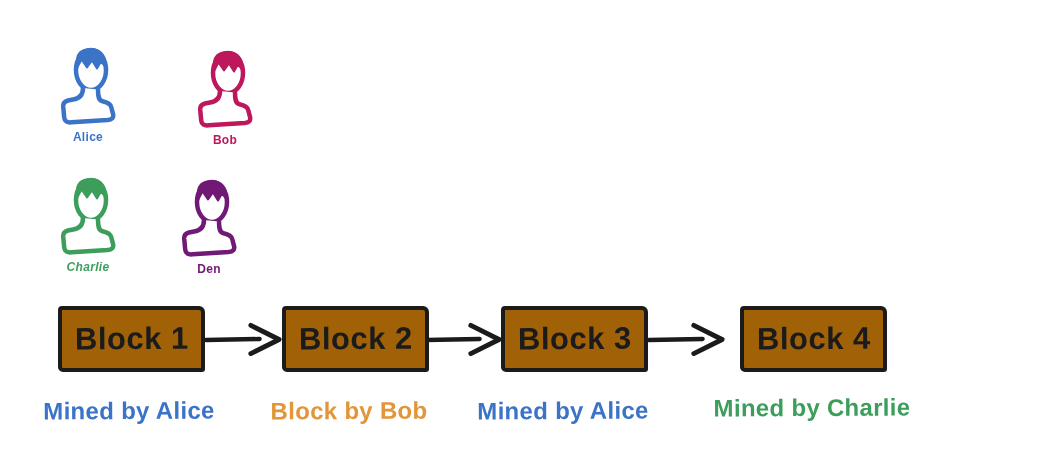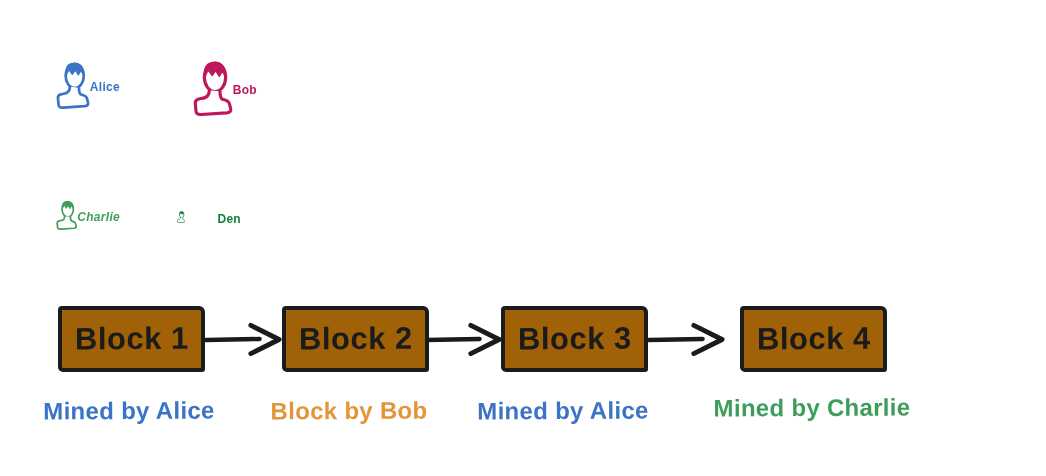--- a/index.html
+++ b/index.html
@@ -14,21 +14,21 @@
     height: 476px;
     background: #ffffff;
     overflow: hidden;
   }
 
   
   .person {
     position: absolute;
     width: 64px;
     display: flex;
-    flex-direction: row;
+    flex-direction: column;
     align-items: center;
   }
   .person .person-icon {
     width: 56px;
     height: 84px;
     display: block;
   }
   .person .pname {
     margin-top: 3px;
     font-size: 12px;
@@ -106,21 +106,21 @@
     <figcaption class="pname">Bob</figcaption>
   </figure>
 
   <figure class="person" style="left: 56px; top: 173px; color: rgb(61, 158, 92); font-style: italic;">
     <svg class="person-icon" viewBox="0 0 56 84">
         <use href="#person-shape"></use>
       </svg>
     <figcaption class="pname">Charlie</figcaption>
   </figure>
 
-  <figure class="person" style="left: 177px; top: 175px; color: #15803d; gap: 32px;">
+  <figure class="person" style="left: 177px; top: 175px; color: #701a75;">
     <svg class="person-icon" viewBox="0 0 56 84">
         <use href="#person-shape"></use>
       </svg>
     <figcaption class="pname">Den</figcaption>
   </figure>
 
   <div class="chain" style="color: rgb(27, 27, 27);">
 
     <div class="block" style="left:58px">
       <span class="block-label">Block 1</span>

